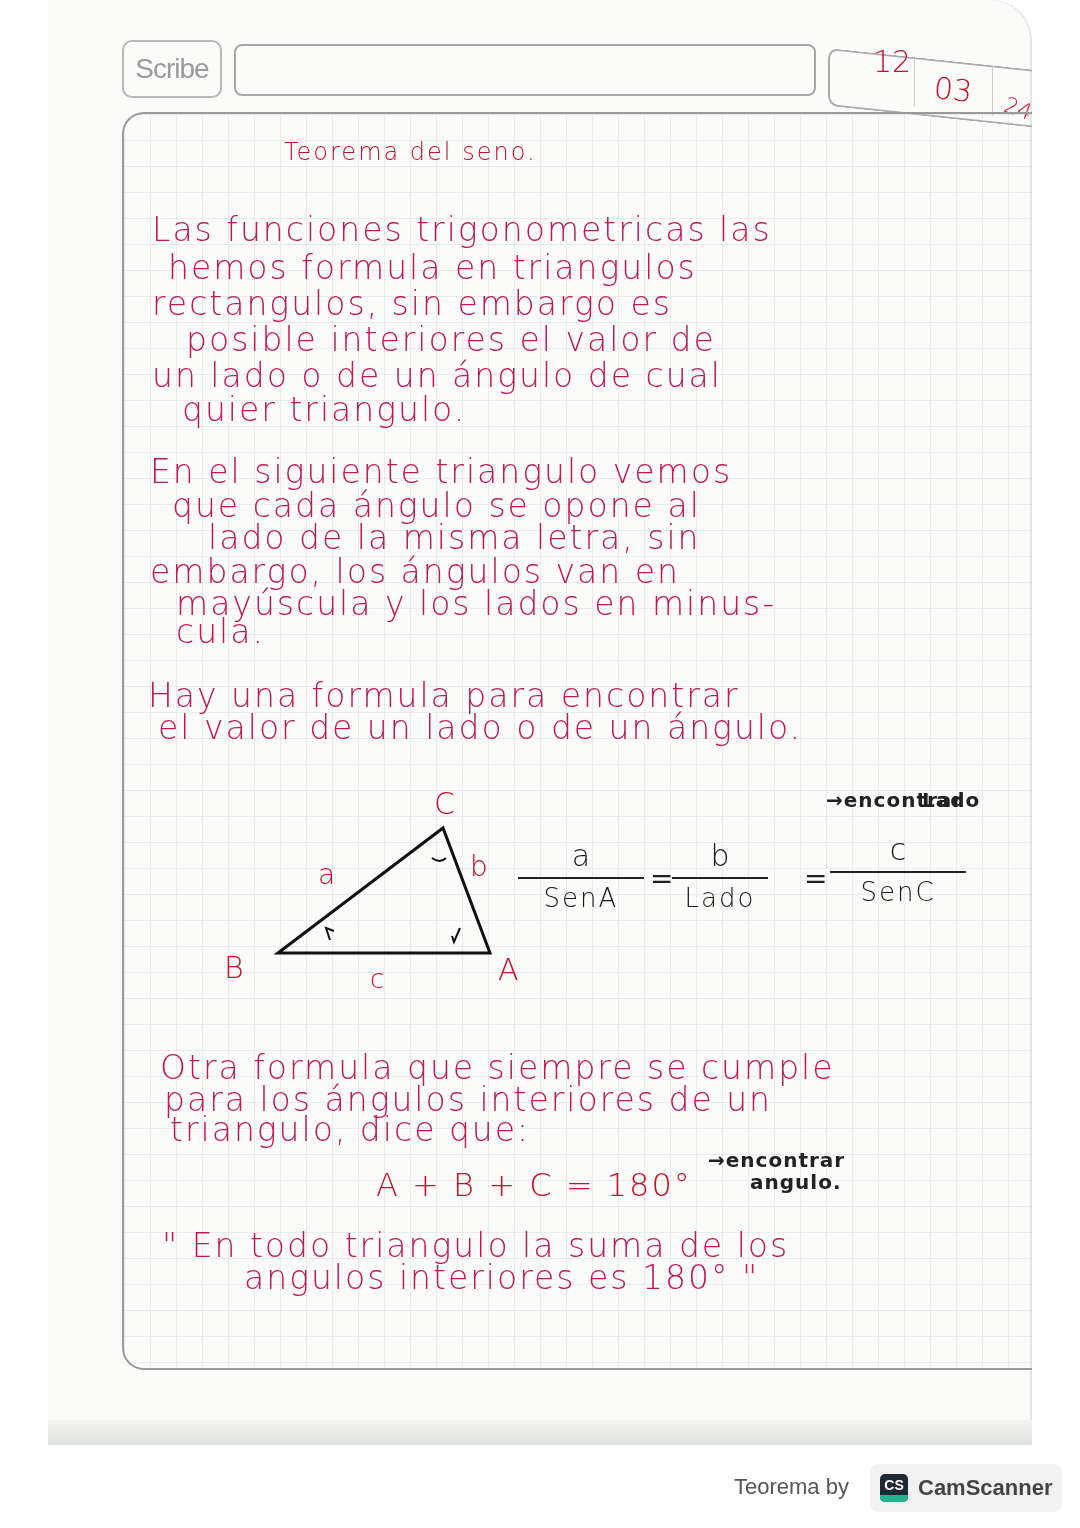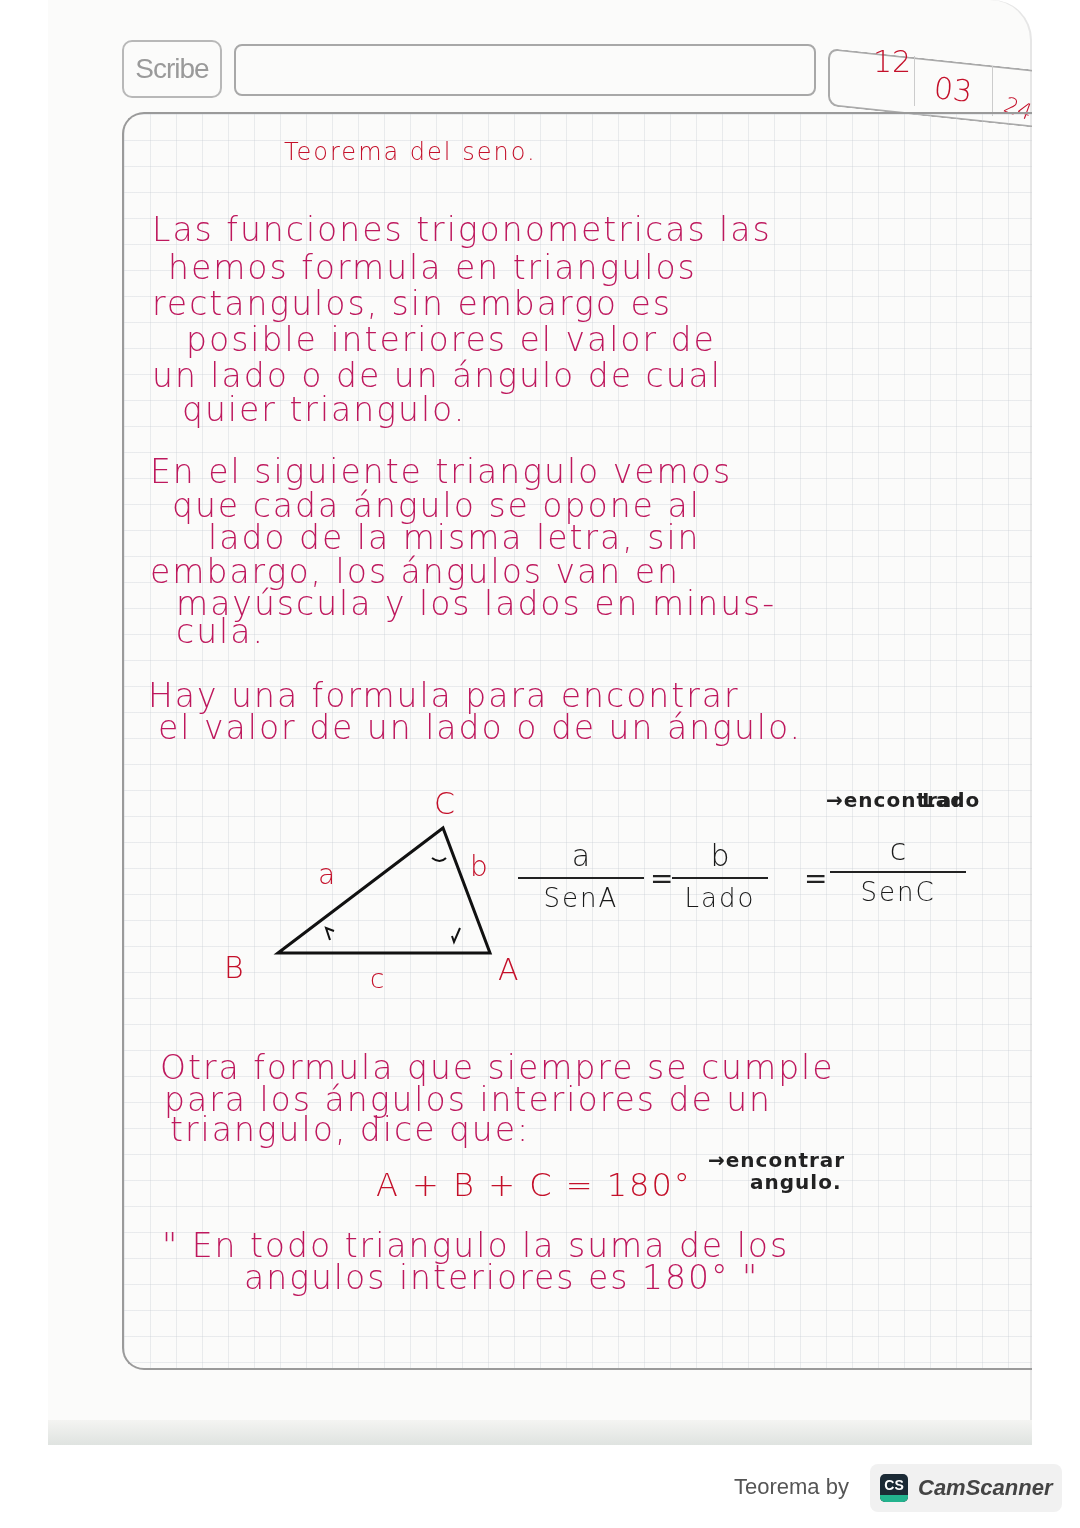--- a/index.html
+++ b/index.html
@@ -38,21 +38,21 @@
   .eq { position:absolute; font-size:28px; color:#222; }
   .note { position:absolute; font-size:20px; color:#222; letter-spacing:1px; font-weight:700; }
   .footer-powered { position:absolute; left:734px; top:1474px; font-family:"Liberation Sans", sans-serif;
         font-size:22px; color:#555; }
   .cs-badge { position:absolute; left:870px; top:1464px; width:192px; height:48px; background:#f1f1f1;
         border-radius:8px; display:flex; align-items:center; padding-left:10px; box-sizing:border-box; }
   .cs-icon { width:28px; height:28px; background:#1b2a35; border-radius:5px; position:relative; overflow:hidden;
         color:#fff; font-family:"Liberation Sans", sans-serif; font-weight:bold; font-size:14px;
         display:flex; align-items:flex-start; justify-content:center; padding-top:3px; box-sizing:border-box; }
   .cs-icon::after { content:""; position:absolute; left:0; bottom:0; width:100%; height:7px; background:#23b38e; }
-  .cs-name { margin-left:10px; font-family:"Liberation Sans", sans-serif; font-size:22px; color:#444; font-weight:bold;font-style:italic; }
+  .cs-name { margin-left:10px; font-family:"Liberation Sans", sans-serif; font-size:22px; color:#444; font-weight:bold; }
 </style>
 </head>
 <body>
 
 <div class="page"></div>
 <div class="page-shade"></div>
 
 <div class="scribe-logo">Scribe</div>
 <div class="title-box"></div>
 <div class="date-box"></div>

